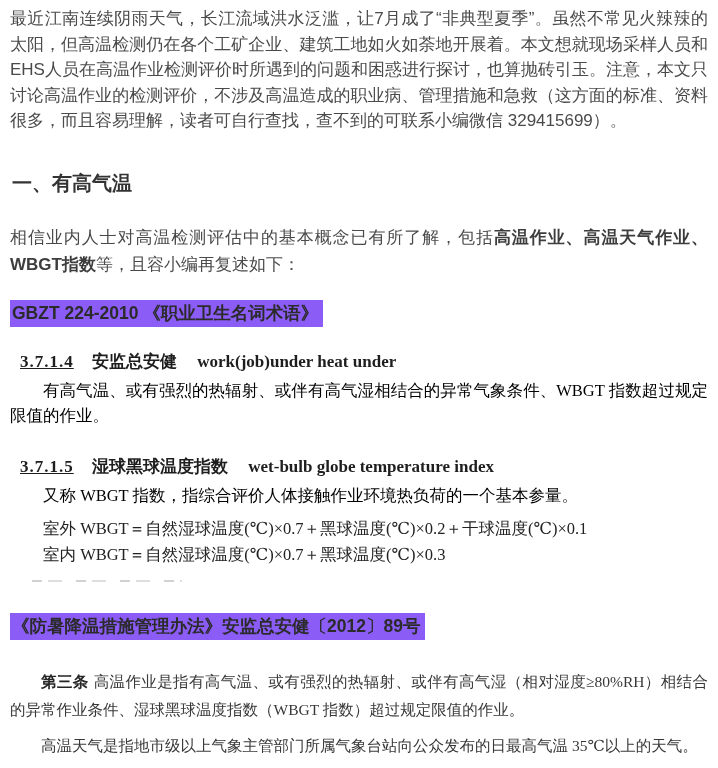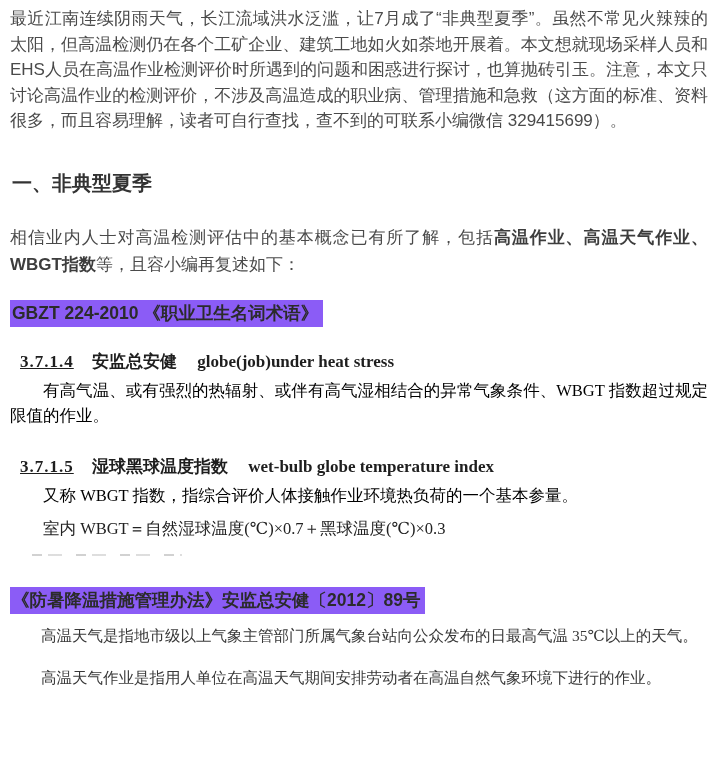--- a/index.html
+++ b/index.html
@@ -110,54 +110,56 @@
   .reg.hot-weather-work { margin: 14px 0 0 0; }
   .reg strong { margin-right: 5px; color: #262626; }
 </style>
 </head>
 <body>
 
 <div class="page">
 
   <p class="intro">最近江南连续阴雨天气，长江流域洪水泛滥，让7月成了“非典型夏季”。虽然不常见火辣辣的太阳，但高温检测仍在各个工矿企业、建筑工地如火如荼地开展着。本文想就现场采样人员和EHS人员在高温作业检测评价时所遇到的问题和困惑进行探讨，也算抛砖引玉。注意，本文只讨论高温作业的检测评价，不涉及高温造成的职业病、管理措施和急救（这方面的标准、资料很多，而且容易理解，读者可自行查找，查不到的可联系小编微信 329415699）。</p>
 
-  <h2 class="section-heading">一、非典型夏季</h2>
+  <h2 class="section-heading">一、有高气温</h2>
 
   <p class="concepts"><span>相信业内人士对高温检测评估中的基本概念已有所了解，包括</span><strong>高温作业、高温天气作业、WBGT指数</strong><span>等，且容小编再复述如下：</span></p>
 
   <div class="ref-title">
     <span class="hl">GBZT 224-2010 《职业卫生名词术语》</span>
   </div>
 
   <figure class="scan" style="margin-left:0;margin-right:0;">
 
     <div class="scan-term">
       <span class="num">3.7.1.4</span>
       <span class="term">安监总安健</span>
-      <span class="en">globe(job)under heat stress</span>
+      <span class="en">work(job)under heat under</span>
     </div>
 
     <p class="scan-def">有高气温、或有强烈的热辐射、或伴有高气湿相结合的异常气象条件、WBGT 指数超过规定限值的作业。</p>
 
     <div class="scan-term t2">
       <span class="num">3.7.1.5</span>
       <span class="term">湿球黑球温度指数</span>
       <span class="en">wet-bulb globe temperature index</span>
     </div>
 
     <p class="scan-def">又称 WBGT 指数，指综合评价人体接触作业环境热负荷的一个基本参量。</p>
 
+    <p class="scan-formula">室外 WBGT＝自然湿球温度(℃)×0.7＋黑球温度(℃)×0.2＋干球温度(℃)×0.1</p>
 
     <p class="scan-formula">室内 WBGT＝自然湿球温度(℃)×0.7＋黑球温度(℃)×0.3</p>
 
     <div class="scan-artifact"></div>
   </figure>
 
   <div class="ref-title second">
     <span class="hl">《防暑降温措施管理办法》安监总安健〔2012〕89号</span>
   </div>
 
+  <p class="reg article3"><strong>第三条</strong><span>高温作业是指有高气温、或有强烈的热辐射、或伴有高气湿（相对湿度≥80%RH）相结合的异常作业条件、湿球黑球温度指数（WBGT 指数）超过规定限值的作业。</span></p>
 
   <p class="reg hot-weather">高温天气是指地市级以上气象主管部门所属气象台站向公众发布的日最高气温 35℃以上的天气。</p>
 
   <p class="reg hot-weather-work">高温天气作业是指用人单位在高温天气期间安排劳动者在高温自然气象环境下进行的作业。</p>
 
 </div>
 
 </body></html>

